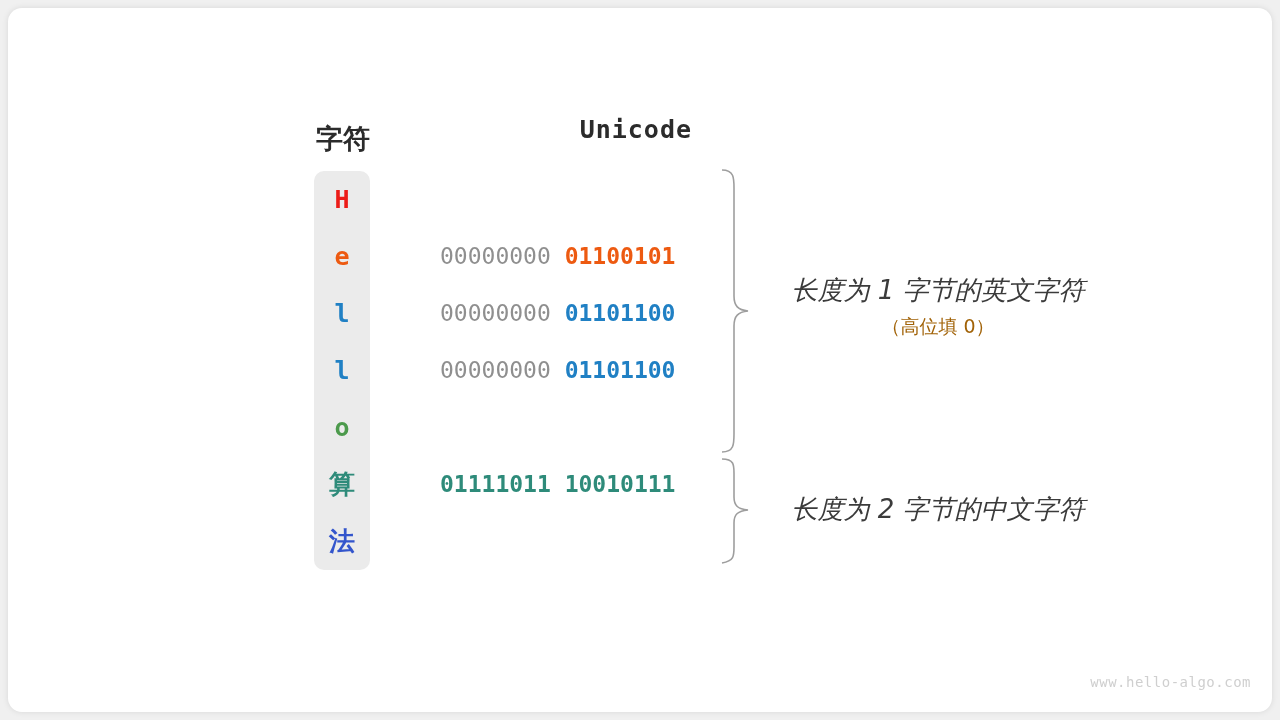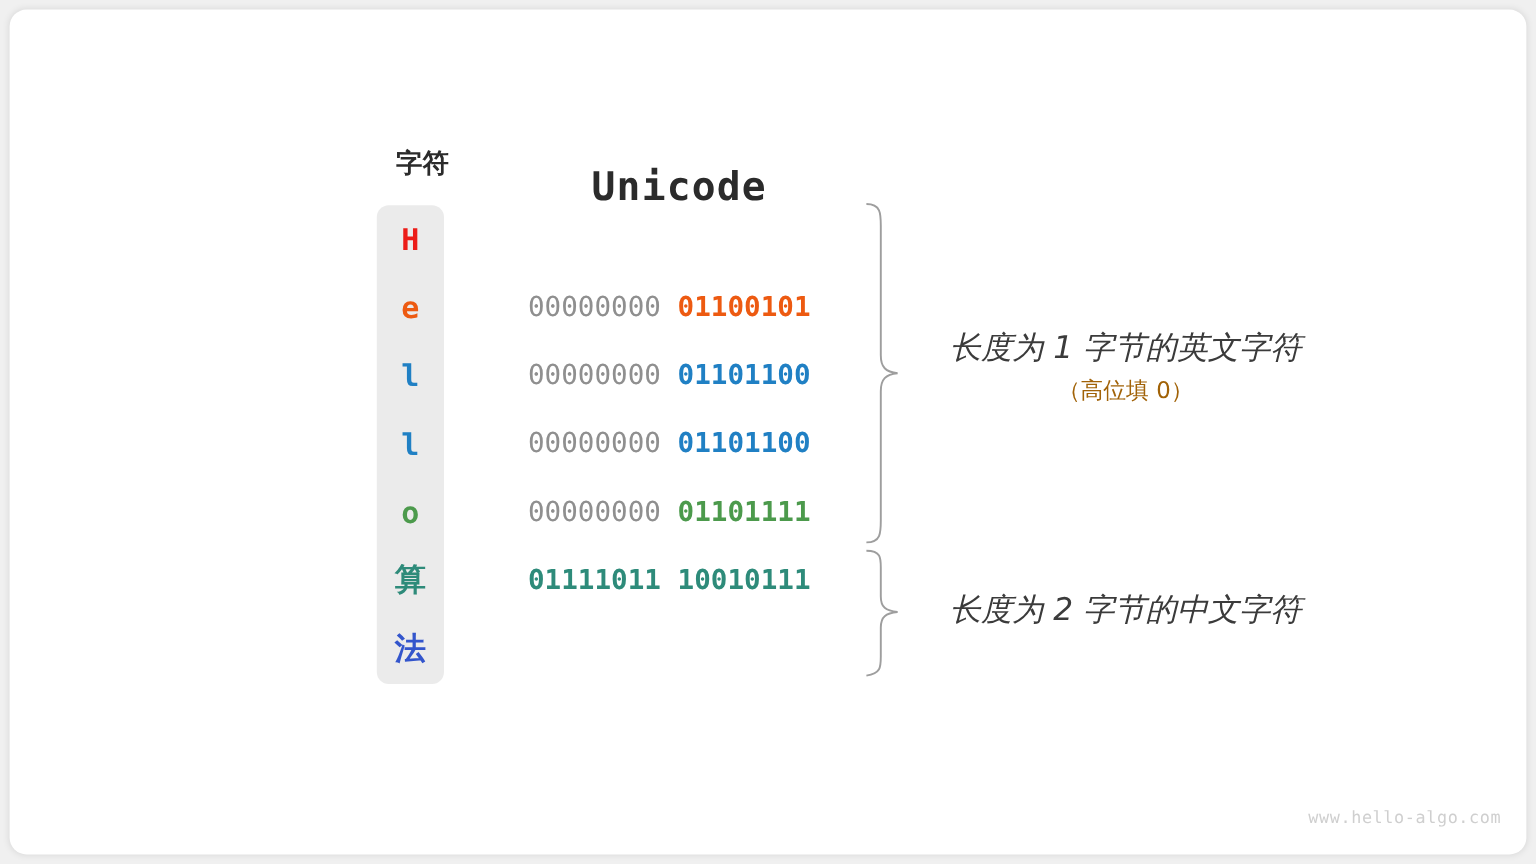--- a/index.html
+++ b/index.html
@@ -27,33 +27,33 @@
   }
 
   
   .hdr {
     position: absolute;
     font-weight: bold;
     color: #2b2b2b;
     white-space: nowrap;
   }
   .hdr-char {
-    left: 316px;
+    left: 306px;
     top: 113px;
     width: 56px;
-    text-align: center;
-    font-size: 22px;
+    text-align: right;
+    font-size: 27px;
     font-family: "DejaVu Sans", sans-serif;
   }
   .hdr-unicode {
     left: 432px;
-    top: 128px;
+    top: 107px;
     width: 252px;
-    text-align: center;
-    font-size: 33px;
+    text-align: right;
+    font-size: 25px;
     font-family: "DejaVu Sans Mono", monospace;
     letter-spacing: 1px;
   }
 
   
   .char-col-bg {
     position: absolute;
     left: 306px;
     top: 163px;
     width: 56px;
@@ -165,21 +165,20 @@
       <div class="row" style="top: 277px;">
         <div class="ch" style="color: rgb(32, 128, 196);">l</div>
         <div class="bits"><span class="hi">00000000</span> <span class="lo" style="color: rgb(32, 128, 196);">01101100</span></div>
       </div>
       <div class="row" style="top: 334px;">
         <div class="ch" style="color: rgb(32, 128, 196);">l</div>
         <div class="bits"><span class="hi">00000000</span> <span class="lo" style="color: rgb(32, 128, 196);">01101100</span></div>
       </div>
       <div class="row" style="top: 391px;">
         <div class="ch" style="color: rgb(76, 154, 76);">o</div>
-        <div class="bits"><span class="hi">00000000</span> <span class="lo" style="color: rgb(76, 154, 76);">01101111</span></div>
       </div>
       <div class="row" style="top: 448px;">
         <div class="ch cjk" style="color: rgb(46, 139, 122);">算</div>
         <div class="bits"><span class="hi b" style="color: rgb(46, 139, 122);">01111011</span> <span class="lo" style="color: rgb(46, 139, 122); margin-top: 32px;">10010111</span></div>
       </div>
       <div class="row" style="top: 505px;">
         <div class="ch cjk" style="color: rgb(51, 85, 204);">法</div>
       </div>
     </div>
 

